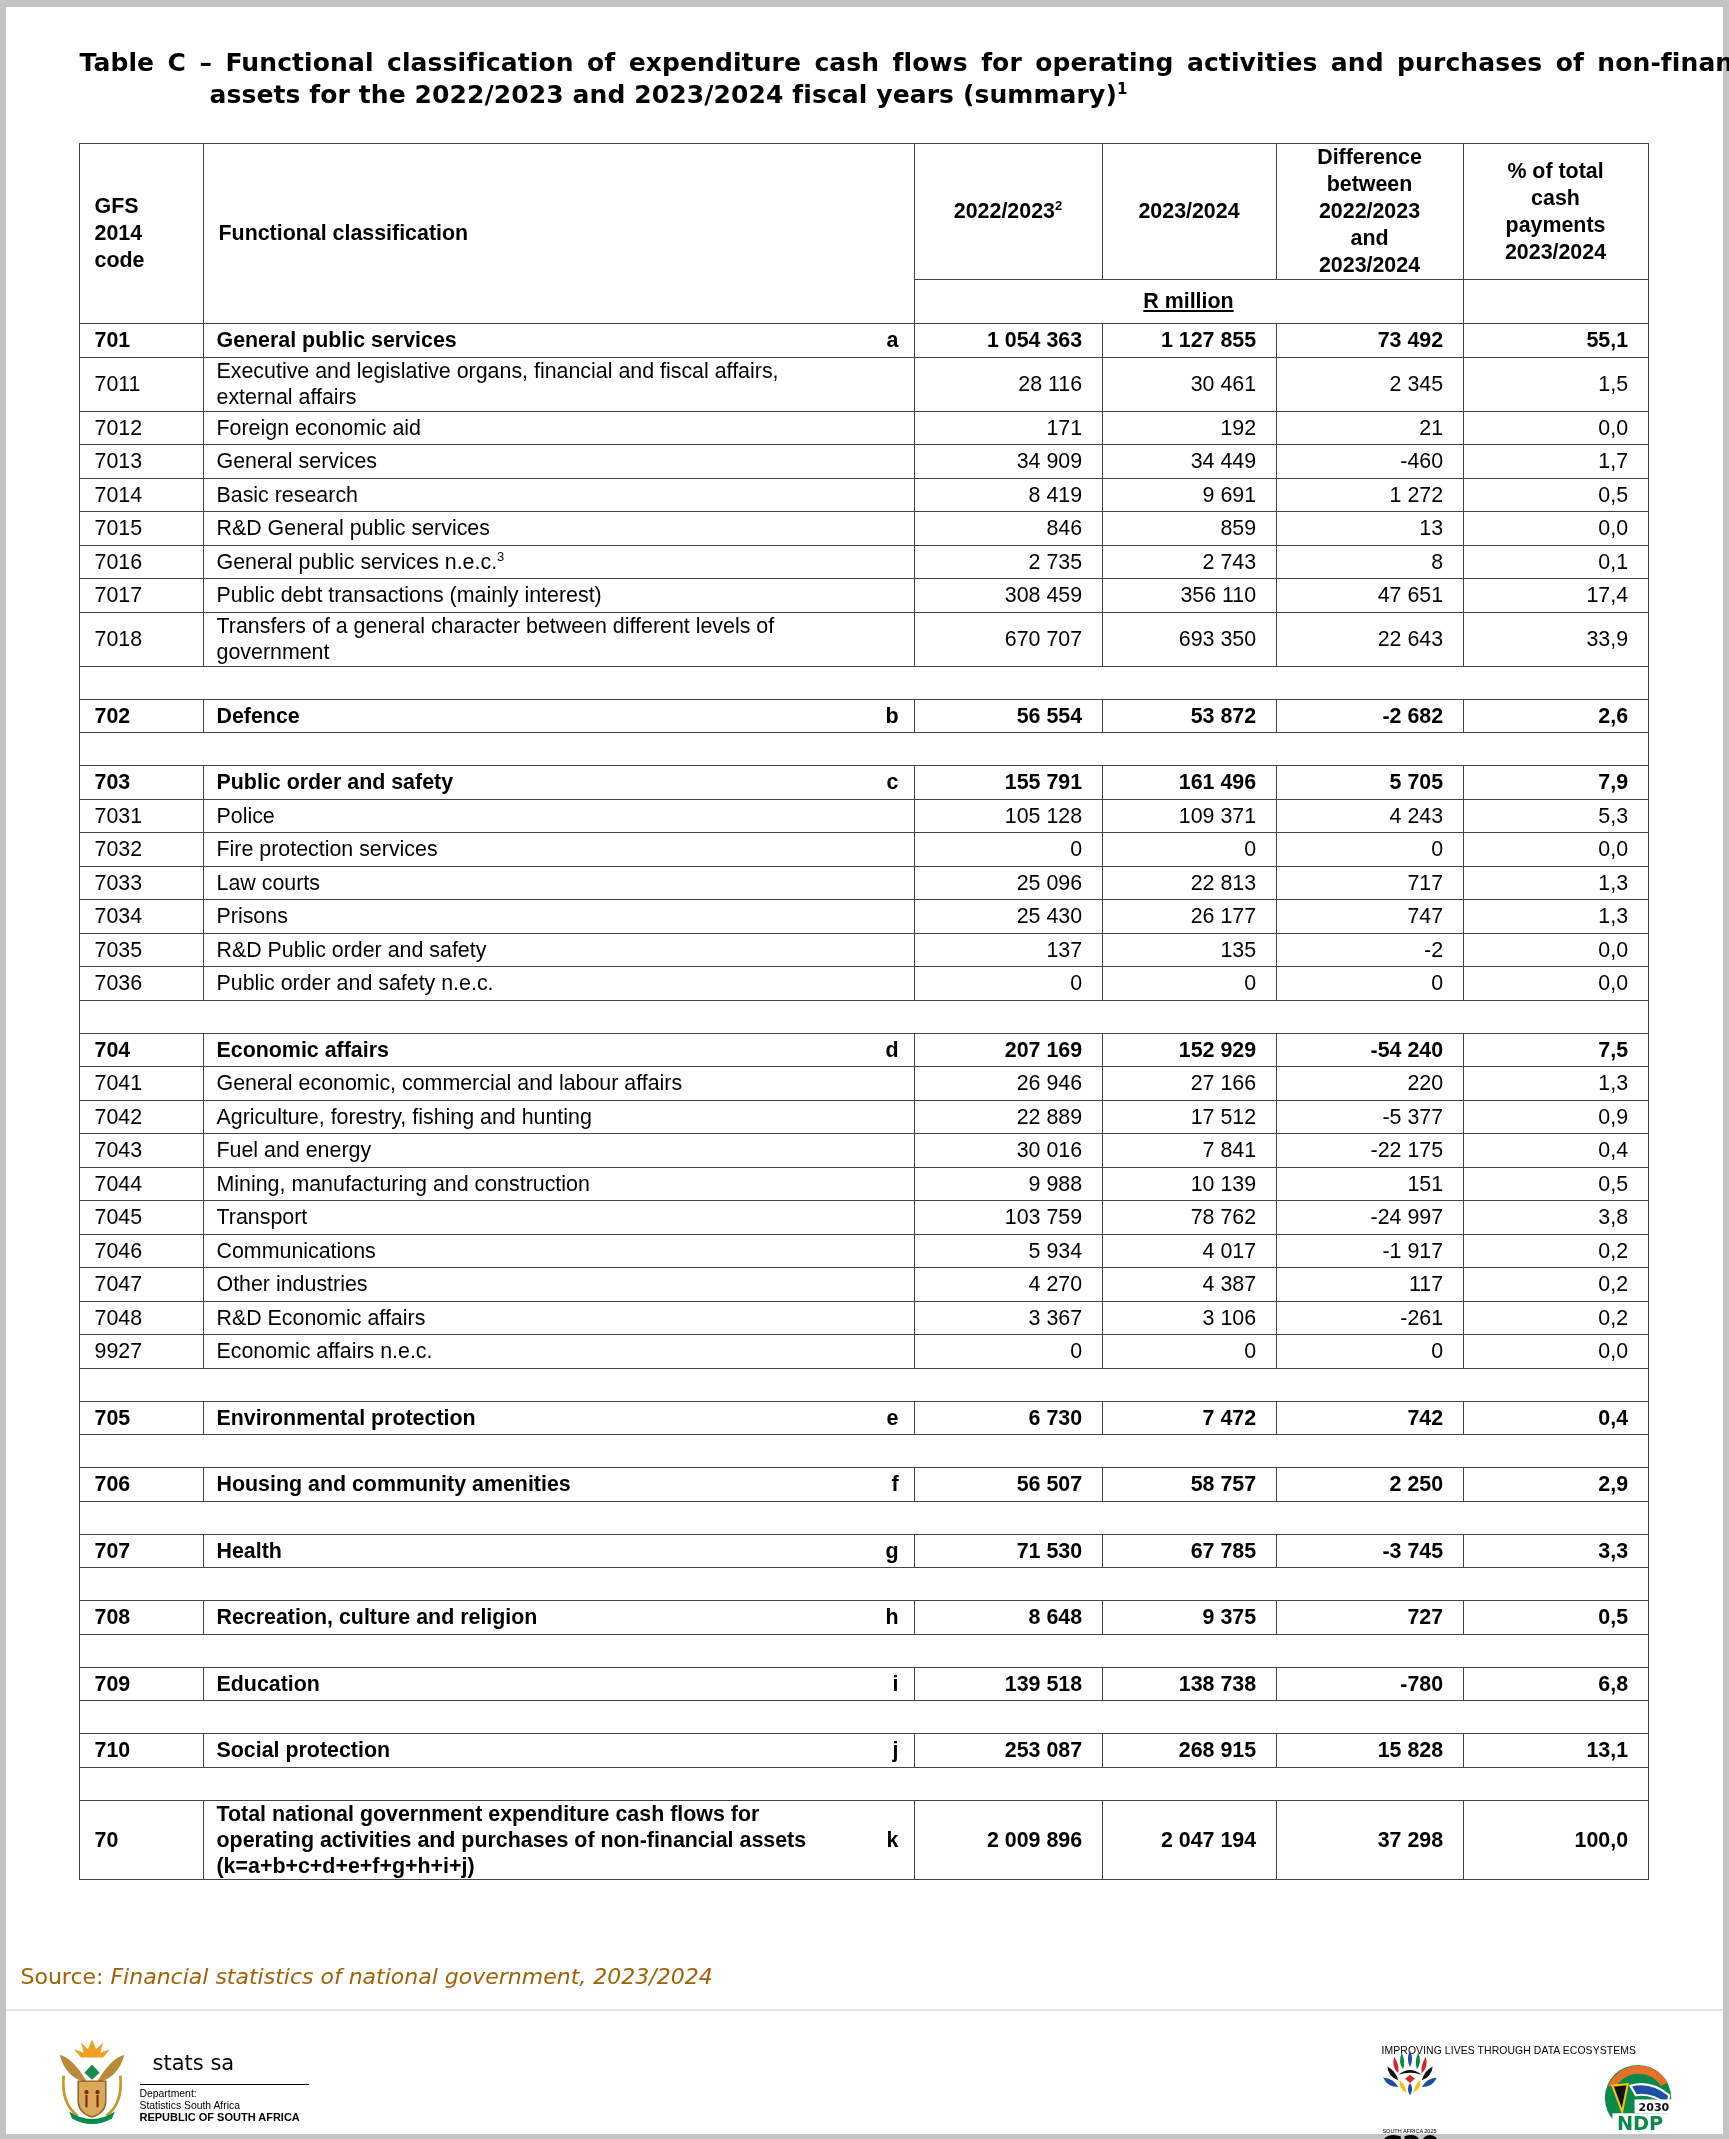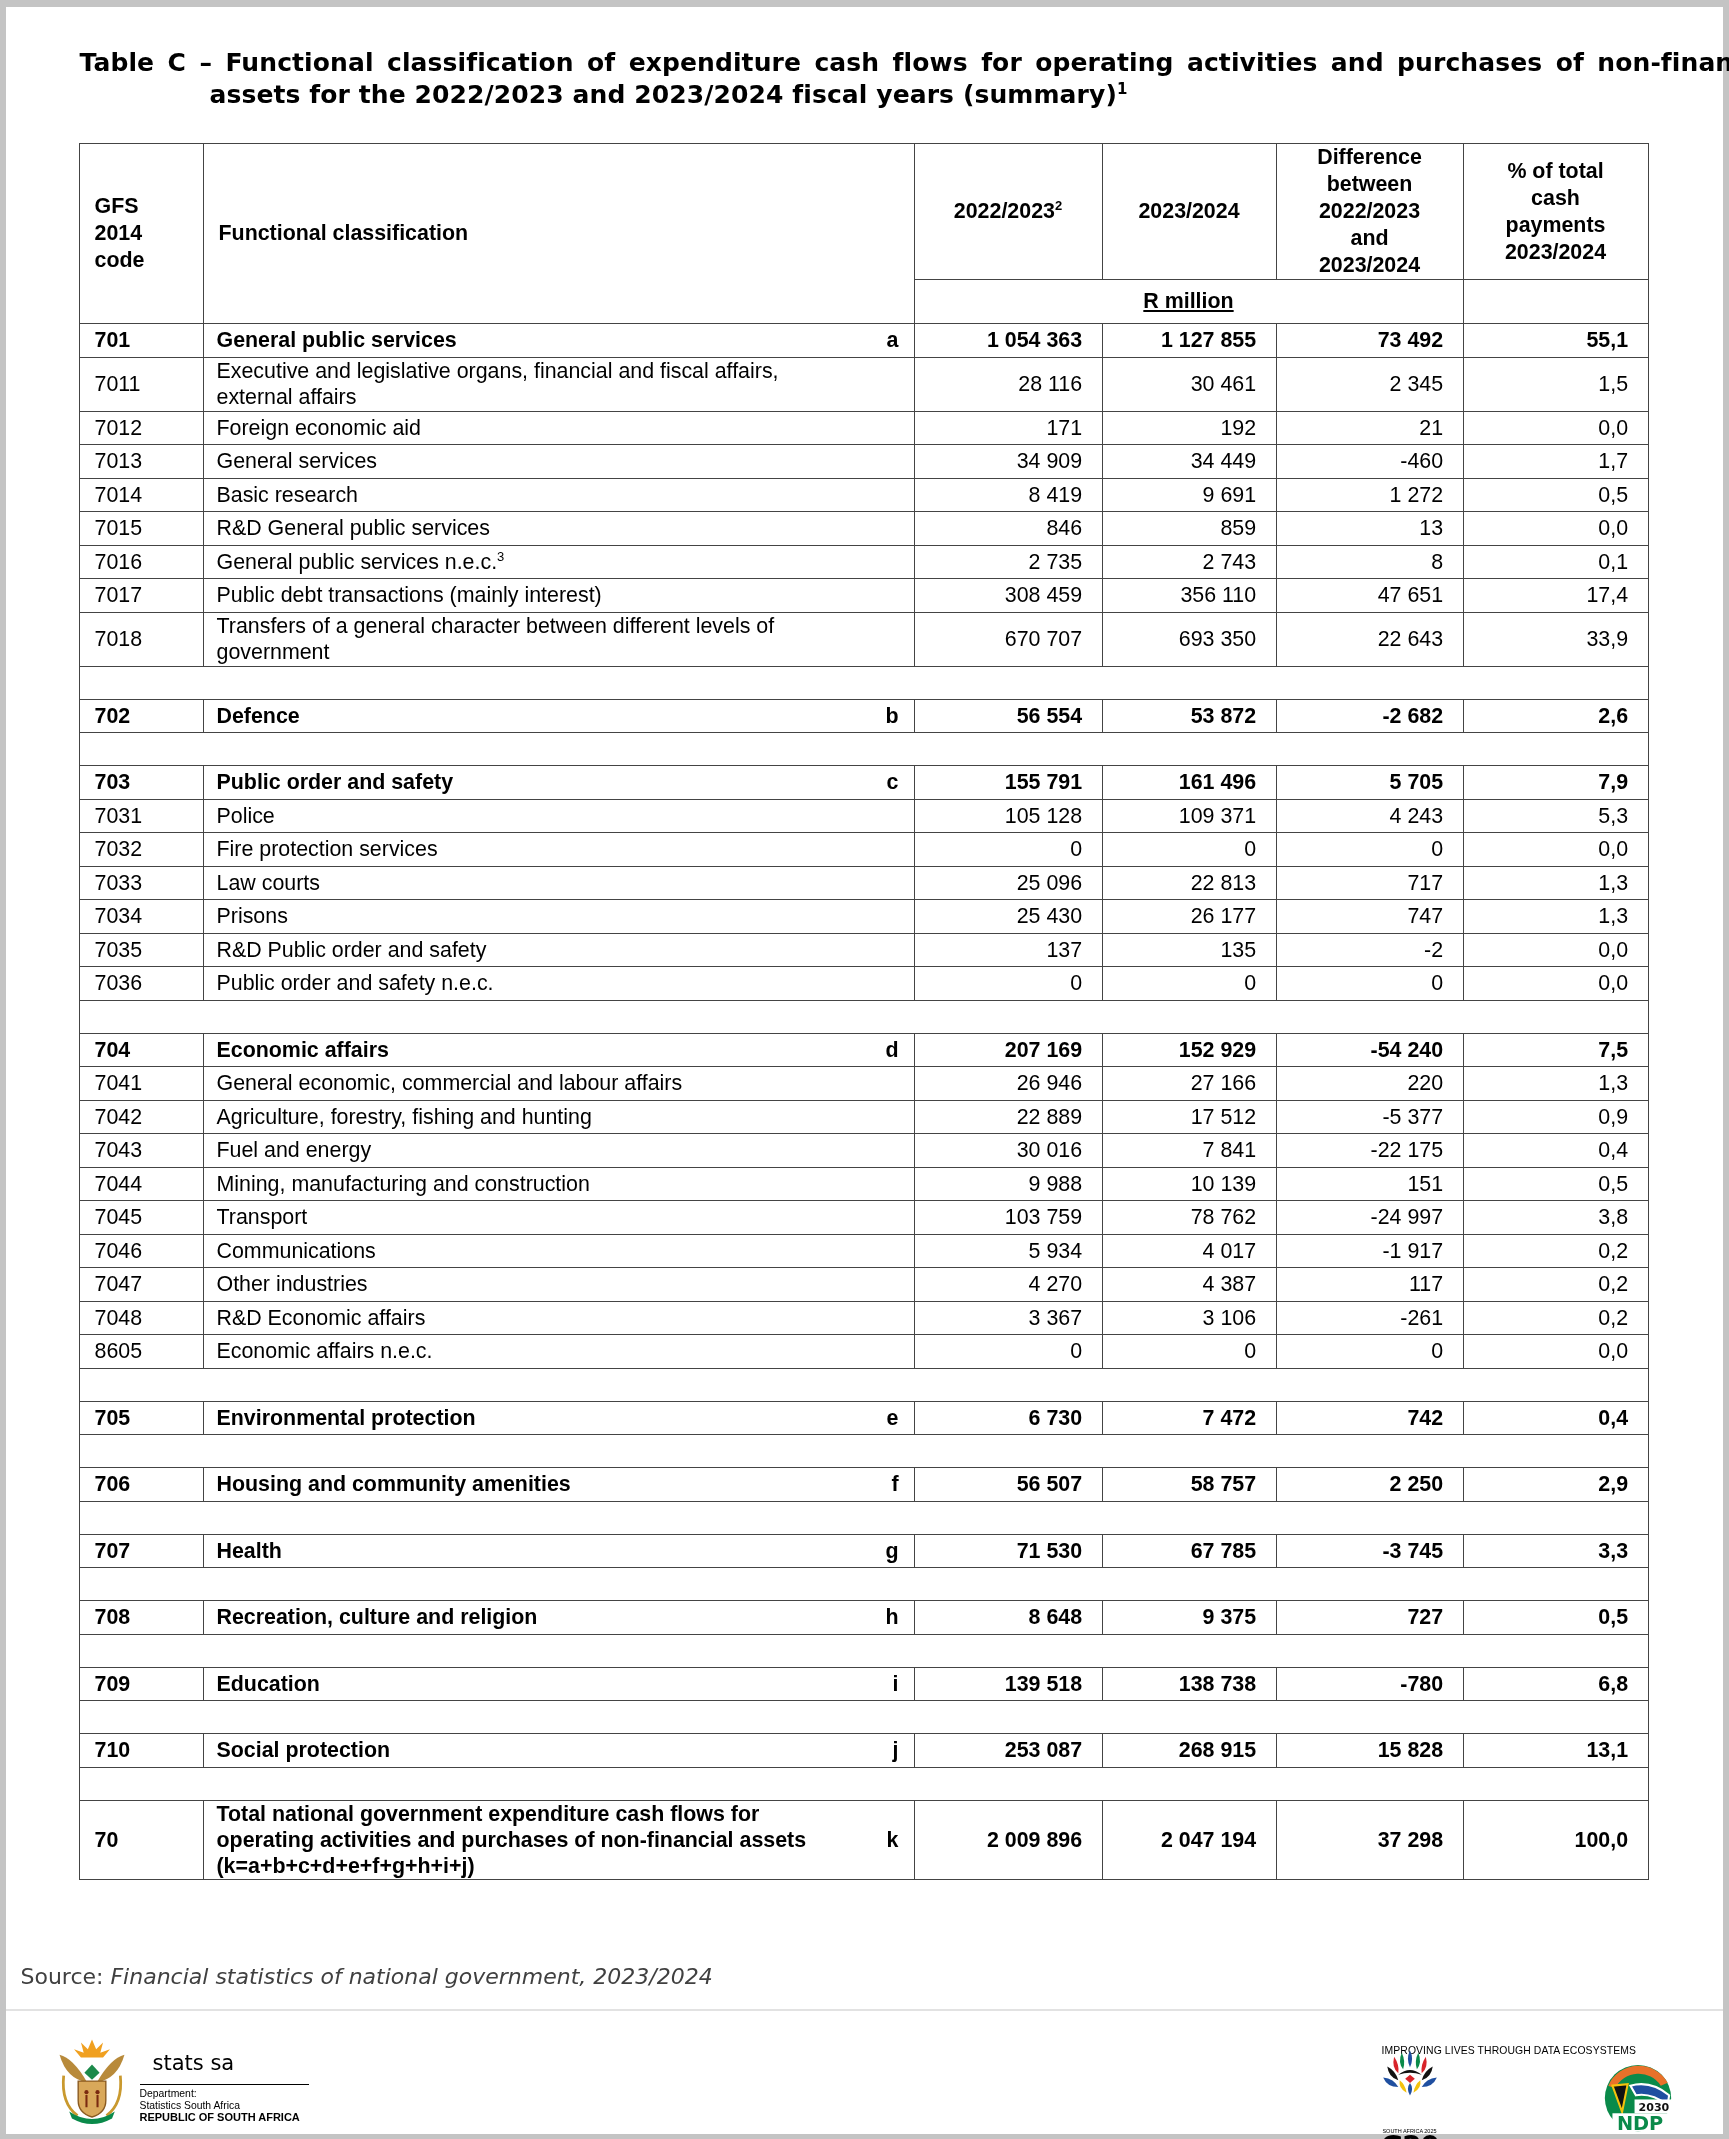--- a/index.html
+++ b/index.html
@@ -54,21 +54,21 @@
   tr.row td.code { padding-left: 15px; }
   tr.row td.cls { padding-left: 13px; position: relative; }
   tr.row td.cls .letter { position: absolute; right: 15px; top: 50%; transform: translateY(-50%); }
   tr.row td.cls .lbl { display: block; padding-right: 83px; }
   tr.row.bold td { font-weight: bold; }
   tr.spacer td { height: 32px; border-left: 1.4px solid #444; border-right: 1.4px solid #444; }
   sup.fn { font-size: 13px; vertical-align: super; line-height: 0; }
   .source {
     position: absolute; left: 15px; top: 1957px;
     font-family: "DejaVu Sans", sans-serif;
-    font-size: 22px; color: #404040;
+    font-size: 22px; color: #a16207;
   }
   .source i { font-style: italic; }
   .divider {
     position: absolute; left: 0; top: 2002px; width: 1717px; height: 2.1px; background: #e2e2e2;
   }
   .logo-stats {
     position: absolute; left: 48px; top: 2027px; width: 290px; height: 90px;
   }
   .logo-stats .crest { position: absolute; left: 0; top: 0; width: 76px; height: 90px; }
   .logo-stats .brand {
@@ -390,21 +390,21 @@
           <td class="code">7048</td>
           <td class="cls">
             <span class="lbl"><span>R&amp;D Economic affairs</span></span>
           </td>
           <td class="num">3 367</td>
           <td class="num">3 106</td>
           <td class="num">-261</td>
           <td class="num">0,2</td>
         </tr>
         <tr class="row">
-          <td class="code">8605</td>
+          <td class="code">9927</td>
           <td class="cls">
             <span class="lbl"><span>Economic affairs n.e.c.</span></span>
           </td>
           <td class="num">0</td>
           <td class="num">0</td>
           <td class="num">0</td>
           <td class="num">0,0</td>
         </tr>
         <tr class="spacer">
           <td colspan="6"></td>

